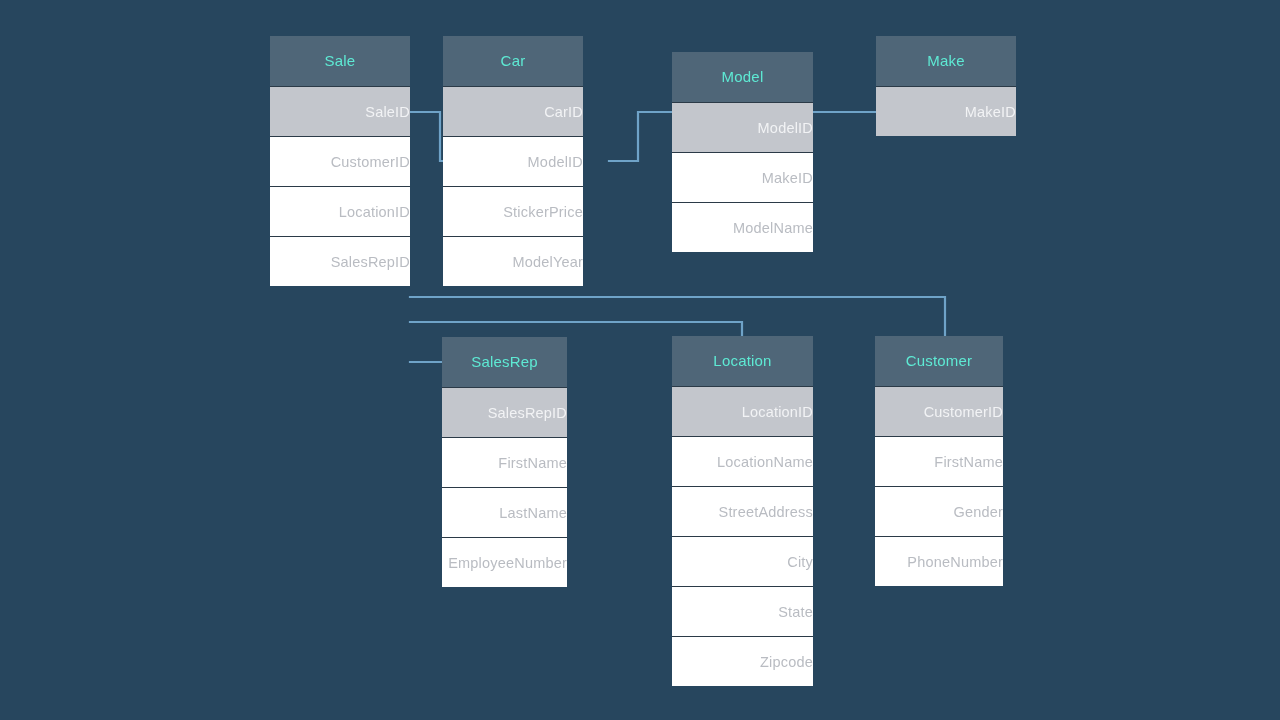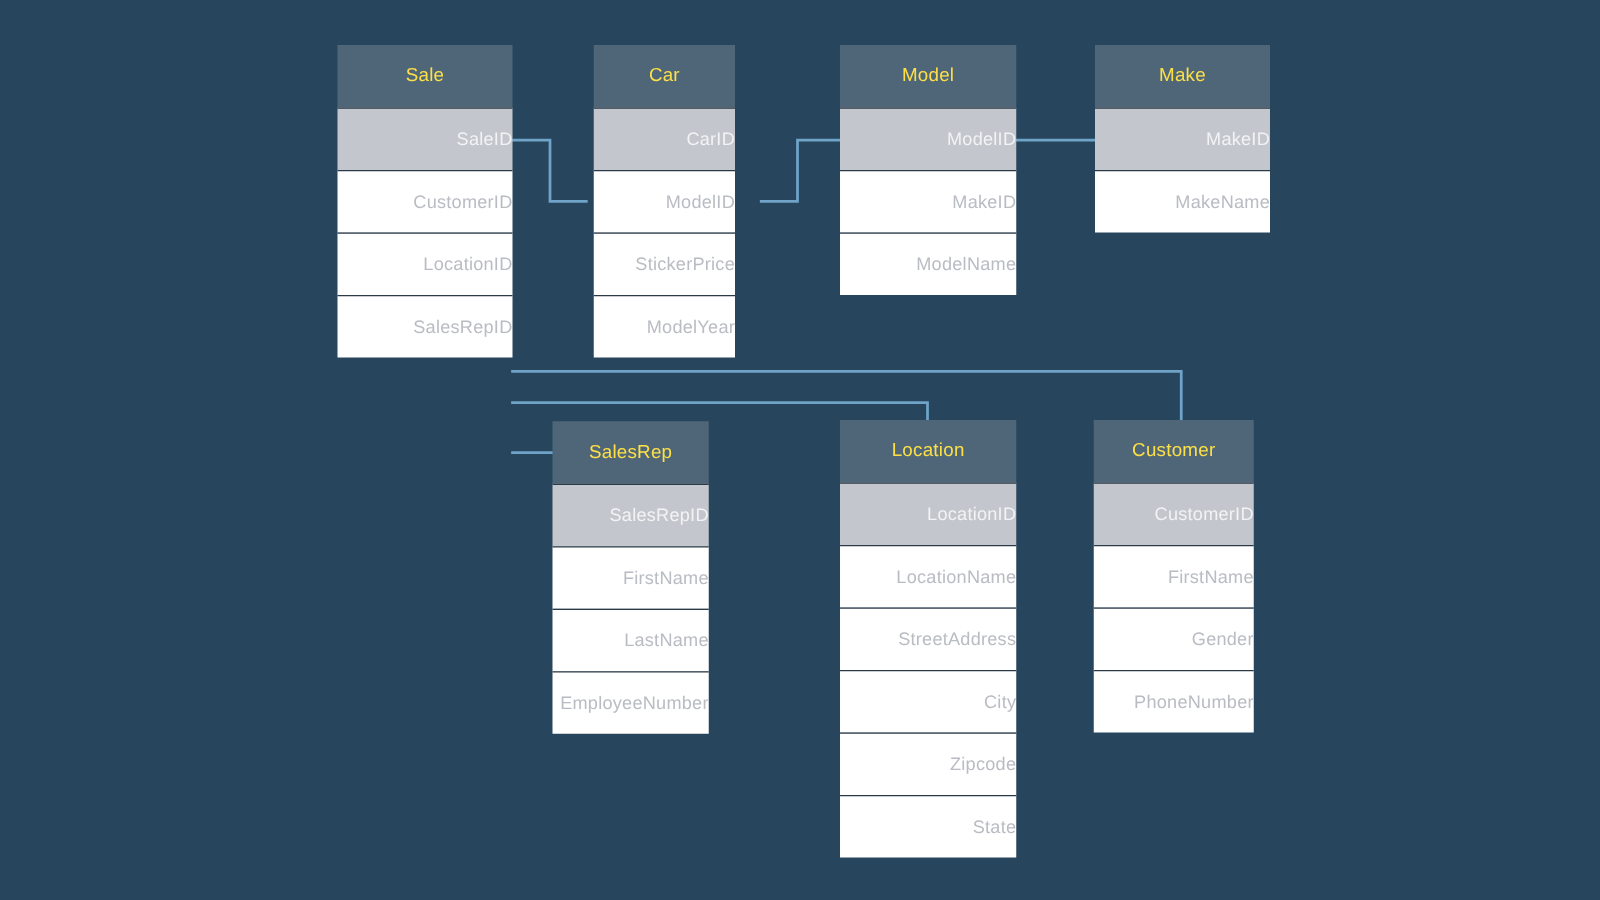--- a/index.html
+++ b/index.html
@@ -24,21 +24,21 @@
     pointer-events: none;
     z-index: 1;
   }
   .entity {
     position: absolute;
     z-index: 2;
     box-sizing: border-box;
   }
   .entity-header {
     background: #4f6678;
-    color: #fde047;
+    color: #5eead4;
     font-size: 15px;
     text-align: center;
     line-height: 50px;
     height: 50px;
     box-sizing: border-box;
     letter-spacing: 0.2px;
   }
   .field {
     height: 50px;
     line-height: 50px;
@@ -81,53 +81,52 @@
   </svg>
 
   <div id="entities">
       <div class="entity" style="left: 270px; top: 36px; width: 140px;">
         <div class="entity-header">Sale</div>
         <div class="field pk">SaleID</div>
         <div class="field">CustomerID</div>
         <div class="field">LocationID</div>
         <div class="field">SalesRepID</div>
       </div>
-      <div class="entity" style="left: 475px; top: 36px; width: 113px;">
+      <div class="entity" style="left: 443px; top: 36px; width: 140px;">
         <div class="entity-header">Car</div>
         <div class="field pk">CarID</div>
         <div class="field">ModelID</div>
         <div class="field">StickerPrice</div>
         <div class="field">ModelYear</div>
       </div>
-      <div class="entity" style="left: 672px; top: 36px; width: 141px;">
+      <div class="entity" style="left: 672px; top: 52px; width: 141px;">
         <div class="entity-header">Model</div>
         <div class="field pk">ModelID</div>
         <div class="field">MakeID</div>
         <div class="field">ModelName</div>
       </div>
       <div class="entity" style="left: 876px; top: 36px; width: 140px;">
         <div class="entity-header">Make</div>
         <div class="field pk">MakeID</div>
-        <div class="field">MakeName</div>
       </div>
       <div class="entity" style="left: 442px; top: 337px; width: 125px;">
         <div class="entity-header">SalesRep</div>
         <div class="field pk">SalesRepID</div>
         <div class="field">FirstName</div>
         <div class="field">LastName</div>
         <div class="field">EmployeeNumber</div>
       </div>
       <div class="entity" style="left: 672px; top: 336px; width: 141px;">
         <div class="entity-header">Location</div>
         <div class="field pk">LocationID</div>
         <div class="field">LocationName</div>
         <div class="field">StreetAddress</div>
         <div class="field">City</div>
+        <div class="field">State</div>
         <div class="field">Zipcode</div>
-        <div class="field">State</div>
       </div>
       <div class="entity" style="left: 875px; top: 336px; width: 128px;">
         <div class="entity-header">Customer</div>
         <div class="field pk">CustomerID</div>
         <div class="field">FirstName</div>
         <div class="field">Gender</div>
         <div class="field">PhoneNumber</div>
       </div>
     </div>
 

